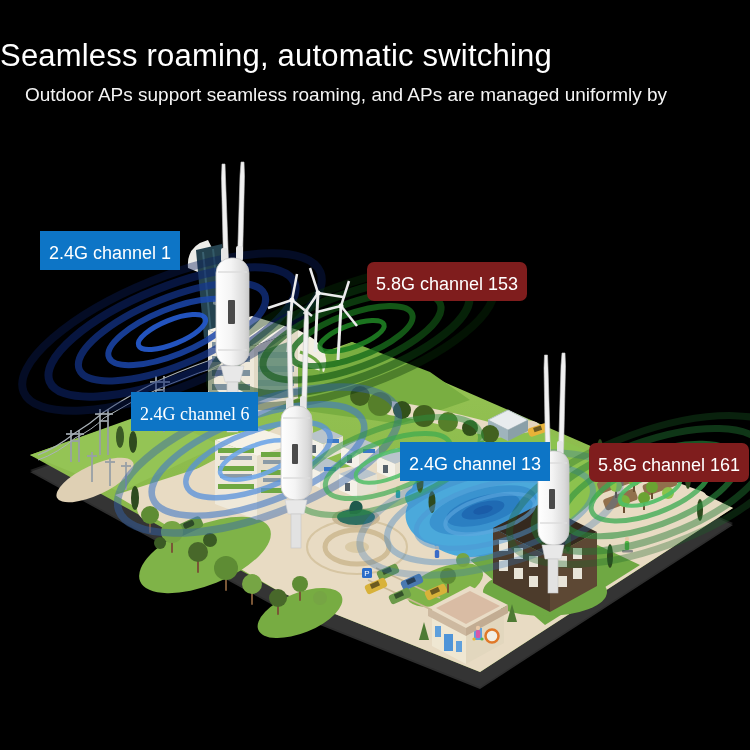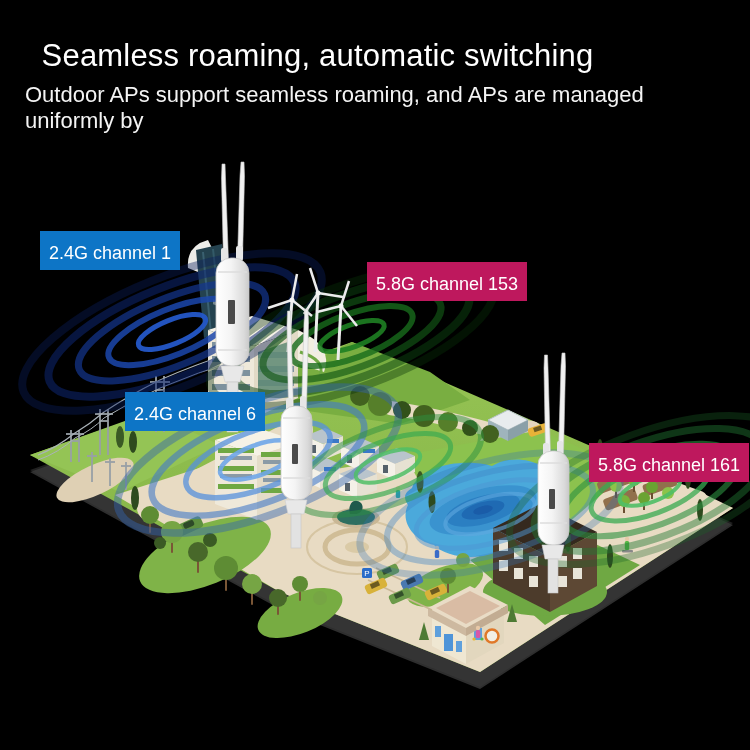--- a/index.html
+++ b/index.html
@@ -1,31 +1,31 @@
 <!DOCTYPE html>
 <html><head>
 <meta charset="utf-8">
 <style>
   html,body{margin:0;padding:0;background:#000;}
   .stage{position:relative;width:750px;height:750px;background:#000;overflow:hidden;
          font-family:"Liberation Sans", sans-serif;}
   .hero{position:absolute;top:0;left:0;width:750px;color:#fff;}
-  .hero h1{margin:0;position:absolute;top:38px;left:0;width:635px;text-align:center;
+  .hero h1{margin:0;position:absolute;top:38px;left:0;width:635px;
            font-size:31px;font-weight:400;letter-spacing:0.2px;color:#fff;}
-  .hero .sub{position:absolute;top:82px;left:25px;width:705px;font-size:22px;
+  .hero .sub{position:absolute;top:82px;left:25px;width:705px;font-size:19px;
              line-height:26px;font-weight:400;color:#f4f4f4;}
   .scene{position:absolute;inset:0;}
   .scene svg{position:absolute;top:0;left:0;}
   .callout{position:absolute;color:#fff;font-size:18px;line-height:1.2;
            padding:12px 9px 5px 9px;white-space:nowrap;}
   .callout.blue{background:#0d75c6;}
-  .callout.green{background:#be185d;}
+  .callout.green{background:#7f1d1d;border-radius:7px;}
   .c1{left:40px;top:231px;}
   .c2{left:367px;top:262px;}
-  .c3{left:125px;top:392px;}
+  .c3{left:131px;top:392px;font-family:Liberation Serif, serif;}
   .c4{left:320px;top:395px;}
   .c5{left:400px;top:442px;}
   .c6{left:589px;top:443px;}
 </style>
 </head>
 <body>
 
 <div class="stage">
 
   <div class="hero">
@@ -463,15 +463,16 @@
       <line x1="540" y1="523" x2="567" y2="523" stroke="#dcdcdc" stroke-width="1.5"></line>
       <rect x="549" y="489" width="6" height="20" rx="1" fill="#4a4a4a"></rect>
       <polygon points="542,545 564,545 561,559 545,559" fill="#e8e8e8" stroke="#cfcfcf" stroke-width="0.6"></polygon>
       <rect x="548" y="559" width="10" height="34" fill="#e2e2e2" stroke="#c6c6c6" stroke-width="0.6"></rect>
     </g>
   </svg>
 
   <div class="callout blue c1">2.4G channel 1</div>
   <div class="callout green c2">5.8G channel 153</div>
   <div class="callout blue c3">2.4G channel 6</div>
+  <div class="callout blue c5">2.4G channel 13</div>
   <div class="callout green c6">5.8G channel 161</div>
   </div>
 </div>
 
 </body></html>

